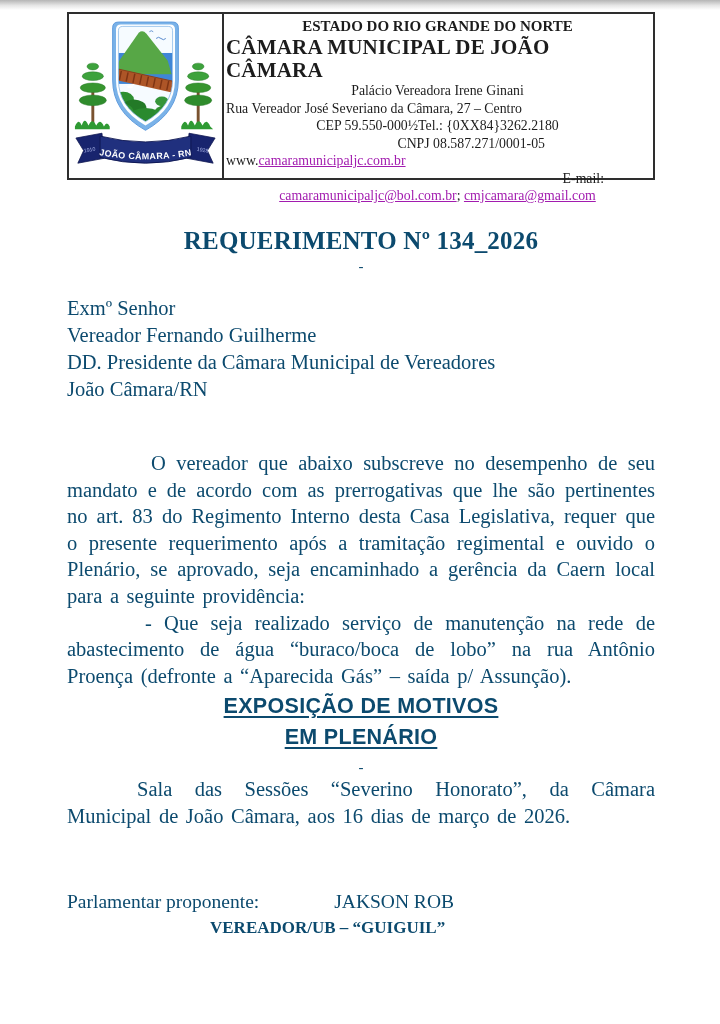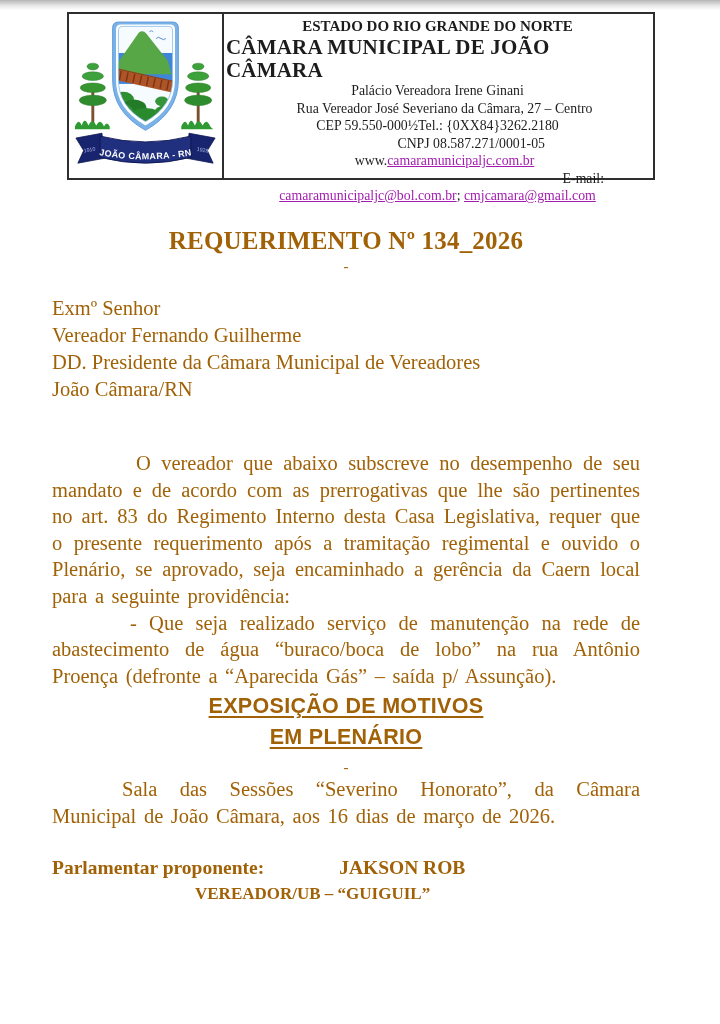--- a/index.html
+++ b/index.html
@@ -19,47 +19,47 @@
   .crest-cell {
     width:155px; box-sizing:border-box; border-right:2px solid #2e2e2e;
     display:flex; align-items:center; justify-content:center;
   }
   .letterhead-text {
     flex:1; padding:2px 4px 0 2px; font-size:13.8px; line-height:17.5px; color:#1c1c1c;
   }
   .lh-state { text-align:center; font-weight:bold; font-size:15px; line-height:19px; margin-top:1px; }
   .lh-org   { text-align:left; font-weight:bold; font-size:21px; line-height:23px; letter-spacing:0.2px; }
   .center { text-align:center; }
-  .left   { text-align:center;margin-left:14px; }
+  .left   { text-align:left; }
   .cnpj-line  { text-align:right; padding-right:104px; }
   .email-label{ text-align:right; padding-right:45px; }
   .lh-link { color:#a21caf; text-decoration:underline; cursor:pointer; }
   
   .doc-body {
-    position:absolute; left:52px; top:180px; width:588px;
-    font-size:20.5px; line-height:26.6px; color:#a16207;
+    position:absolute; left:67px; top:180px; width:588px;
+    font-size:20.5px; line-height:26.6px; color:#0c4a6e;
   }
   .doc-title {
     margin:46px 0 0 0; text-align:center;
     font-size:25px; font-weight:bold; letter-spacing:0.2px; line-height:29px;
   }
   .dash { text-align:center; font-size:15px; line-height:14px; margin-top:4px; }
   .addressee { margin-top:22px; line-height:27px; }
   .para { margin:0; text-align:justify; word-spacing:2.5px; }
   .p1 { margin-top:47px; text-indent:84px; }
   .p2 { text-indent:78px; }
   .motives {
     margin-top:2px; text-align:center;
     font-family:"Liberation Sans", sans-serif; font-size:21.5px; font-weight:bold;
     line-height:31px; letter-spacing:0.3px;
   }
   .motives-line { text-decoration:underline; text-underline-offset:3px; }
   .dash2 { margin-top:7px; }
   .closing { margin-top:2px; text-indent:70px; }
-  .sig-row { margin-top:24px; display:flex; font-weight:bold; font-size:19.5px; line-height:27px; }
+  .sig-row { margin-top:58px; display:flex; font-weight:normal; font-size:19.5px; line-height:27px; }
   .sig-name { margin-left:75px; }
   .sig-role { margin-top:1px; padding-left:143px; font-weight:bold; font-size:17px; line-height:24px; }
 </style>
 </head>
 <body>
 
 <div class="page">
   <div class="scan-edge"></div>
 
   <div class="letterhead">

